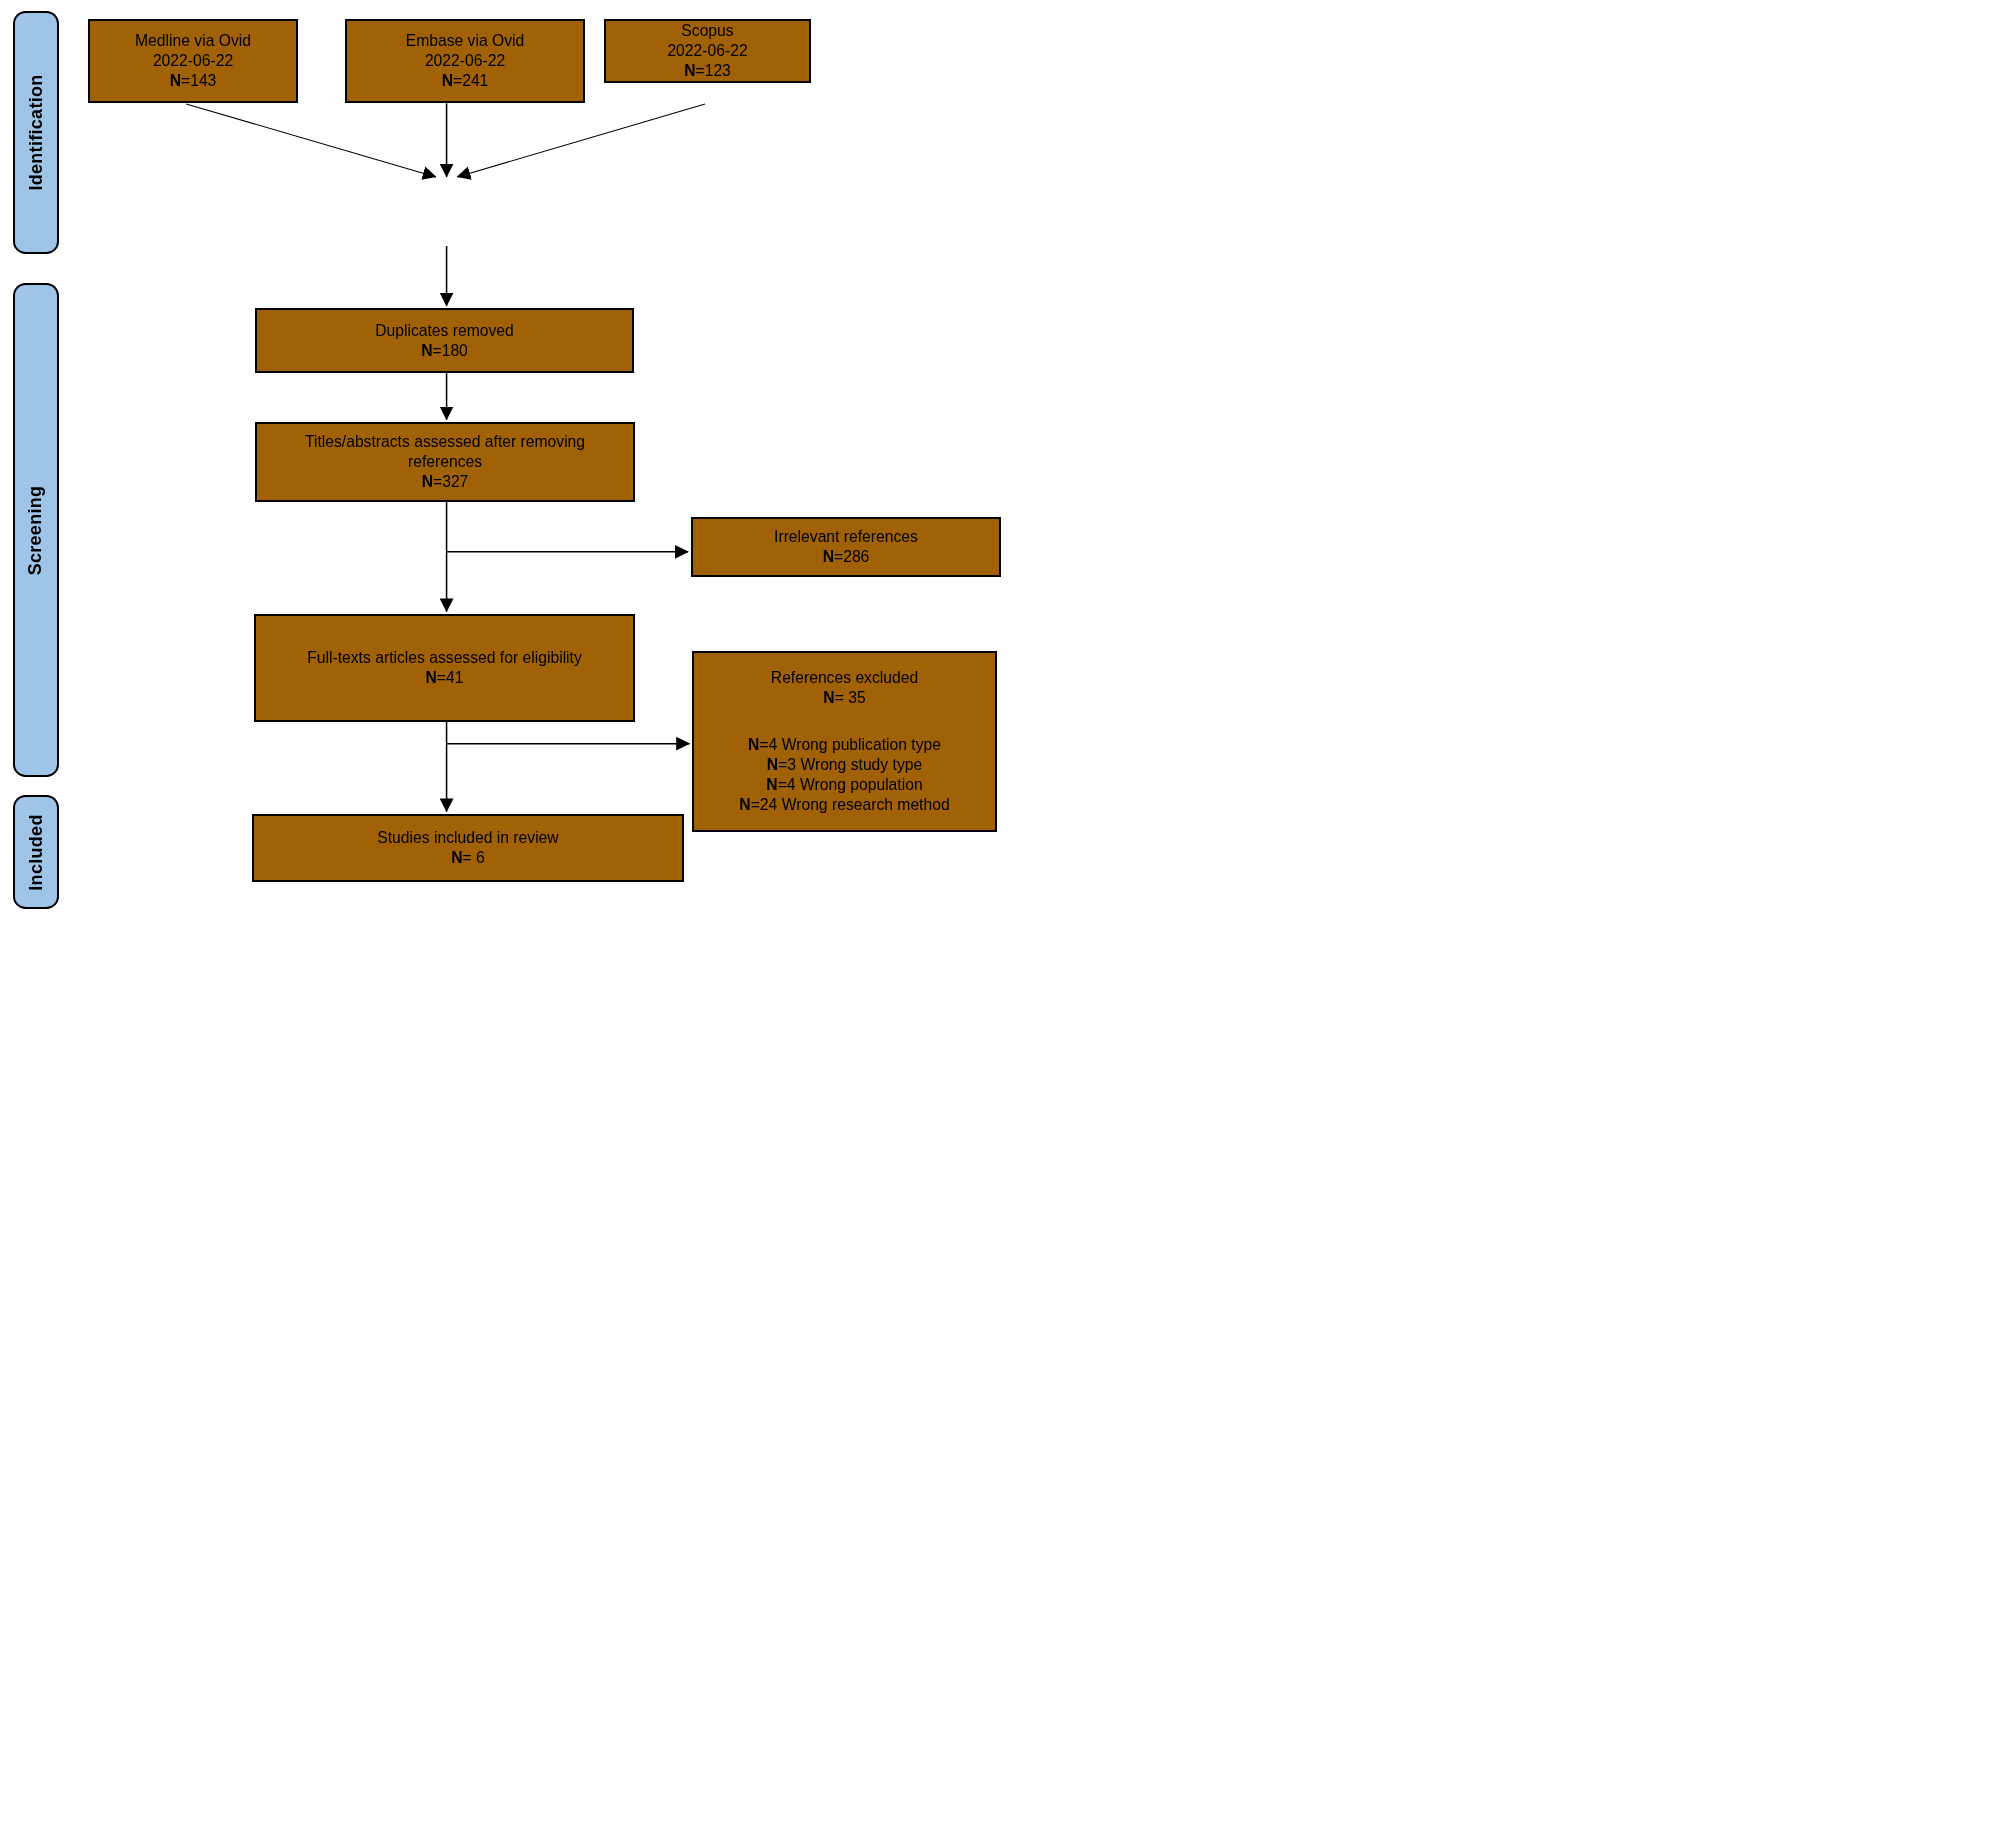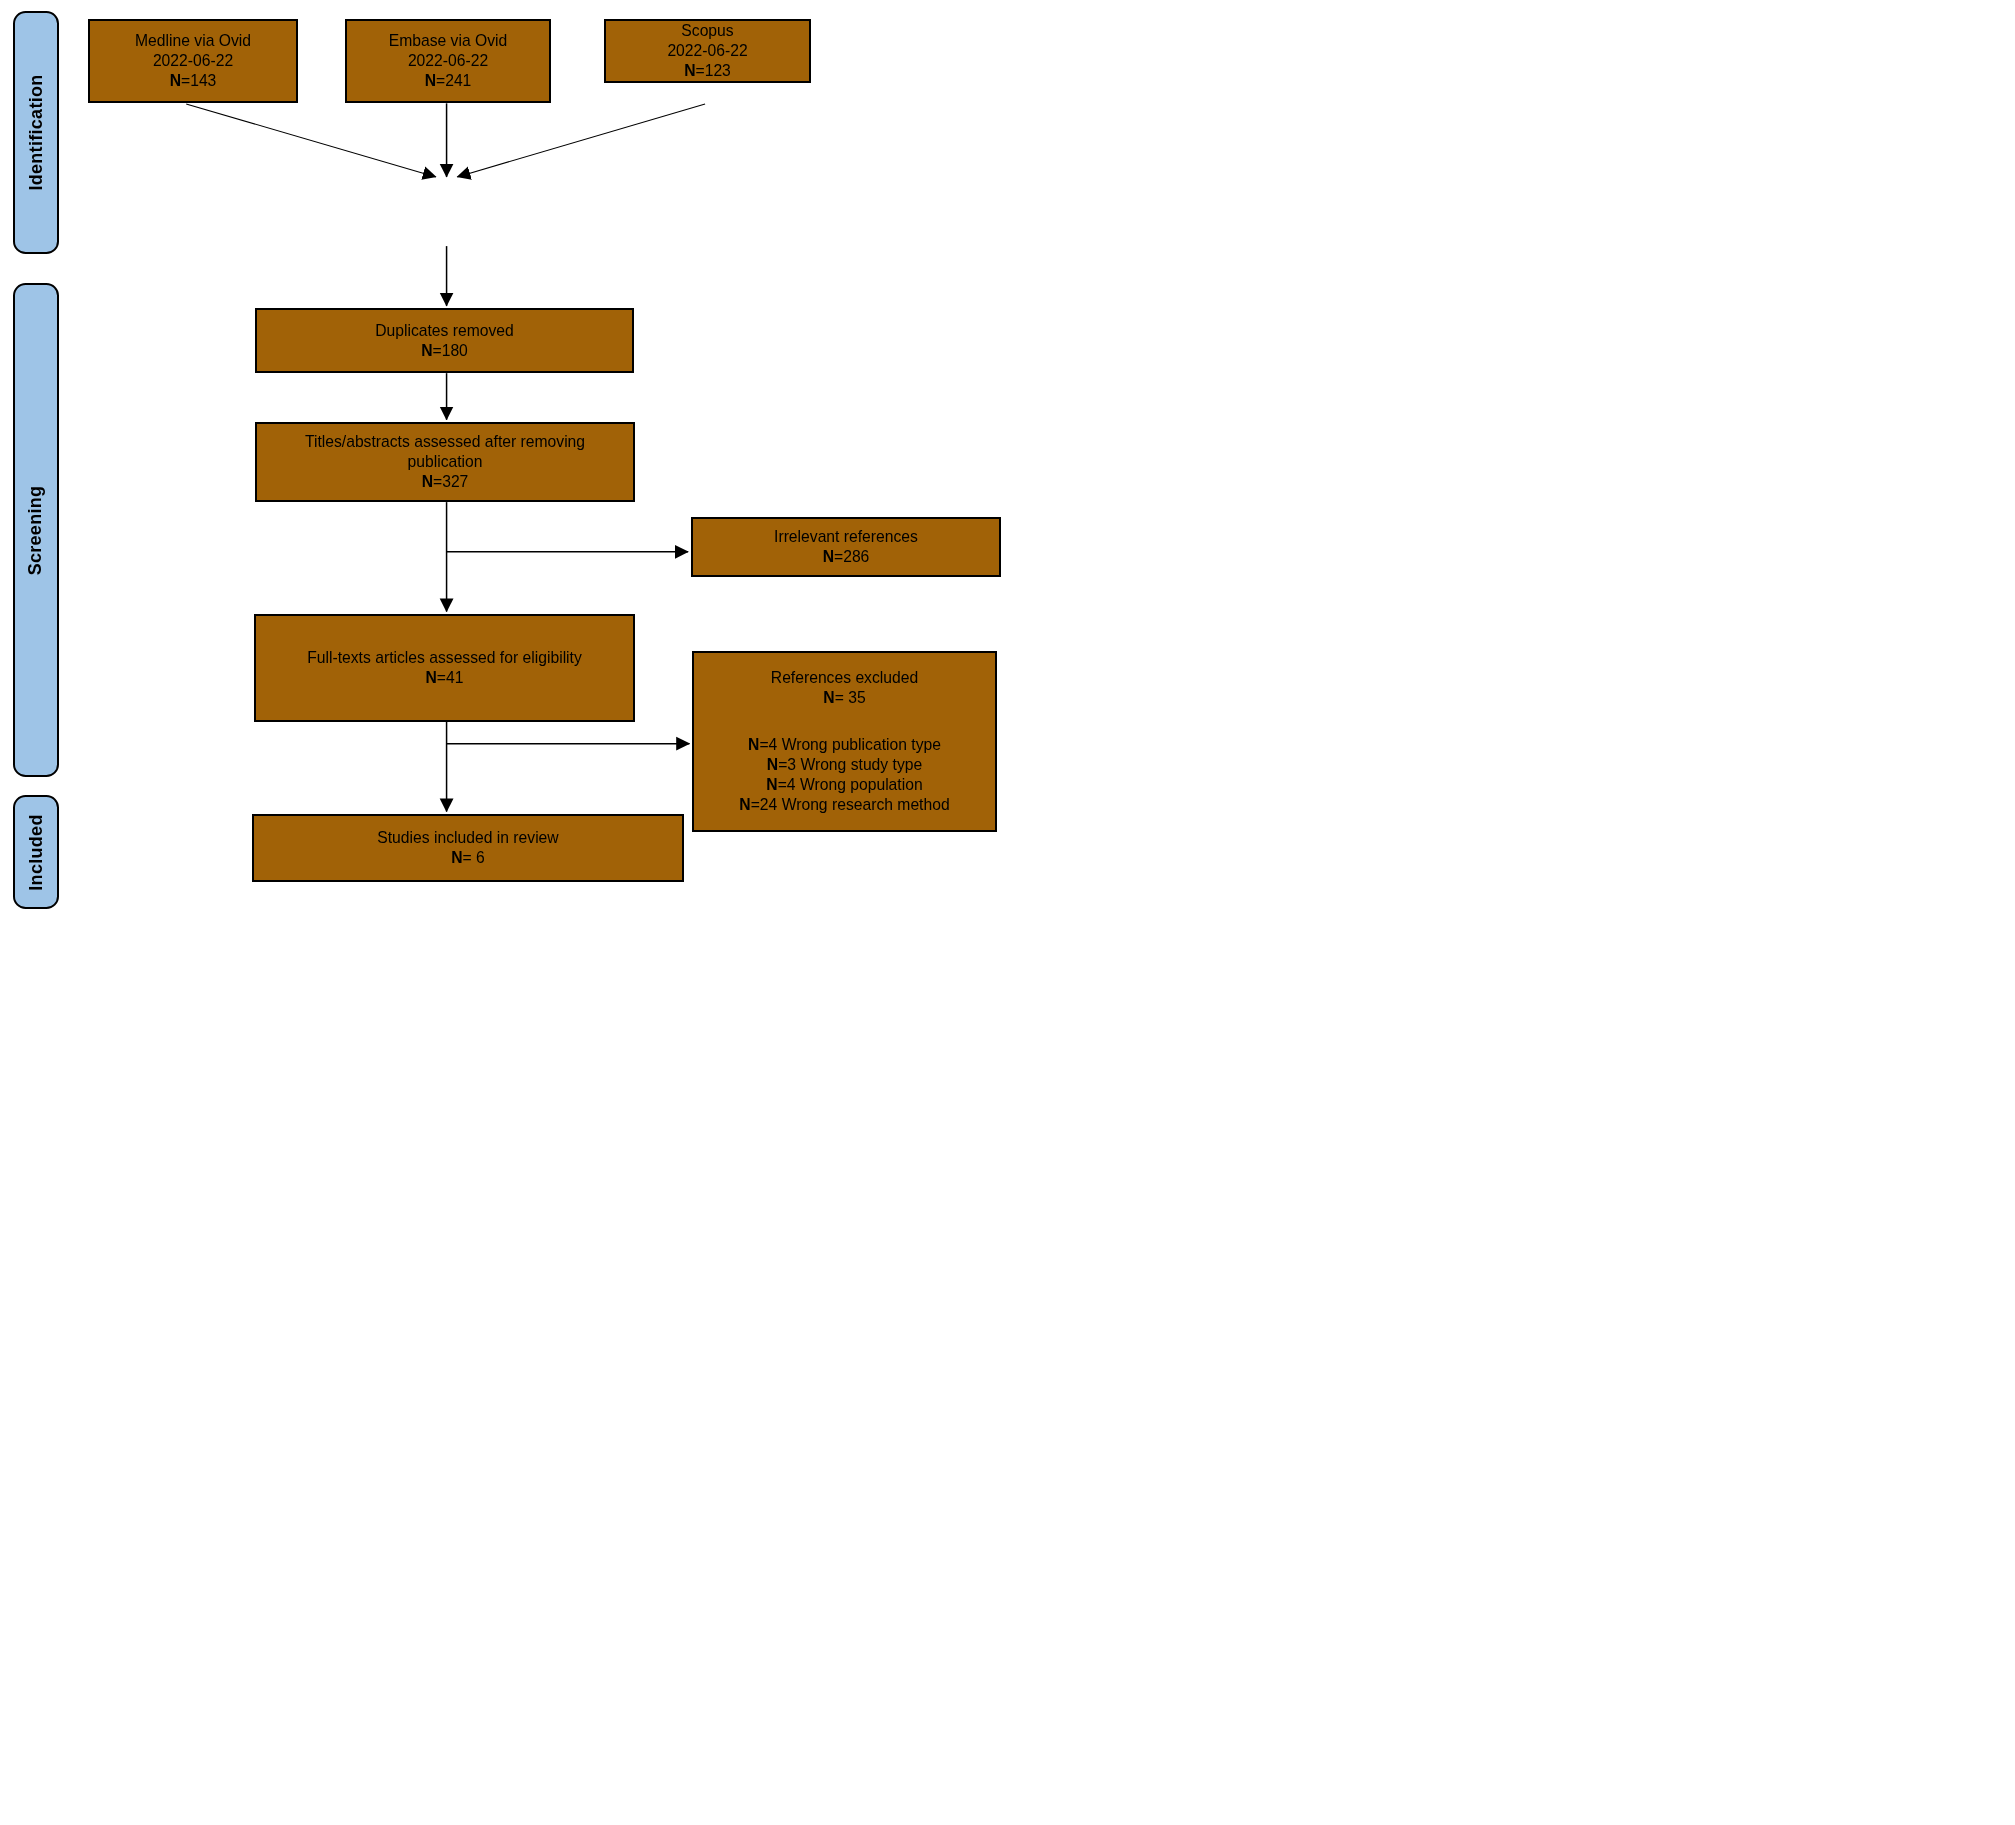--- a/index.html
+++ b/index.html
@@ -89,41 +89,41 @@
   <div class="stage" style="top: 795px; height: 114px; background: rgb(158, 196, 231);">
     <span class="stage-label">Included</span>
   </div>
 
   <div class="fbox" style="left:88px;top:19px;width:210px;height:84px">
     <div class="bl">Medline via Ovid</div>
     <div class="bl">2022-06-22</div>
     <div class="bl"><b>N</b><span>=143</span></div>
   </div>
 
-  <div class="fbox" style="left:345px;top:19px;width:206px;height:84px">
+  <div class="fbox" style="left:345px;top:19px;width:240px;height:84px">
     <div class="bl">Embase via Ovid</div>
     <div class="bl">2022-06-22</div>
     <div class="bl"><b>N</b><span>=241</span></div>
   </div>
 
   <div class="fbox" style="left:604px;top:19px;width:207px;height:64px">
     <div class="bl">Scopus</div>
     <div class="bl">2022-06-22</div>
     <div class="bl"><b>N</b><span>=123</span></div>
   </div>
 
 
   <div class="fbox" style="left:255px;top:308px;width:379px;height:65px">
     <div class="bl">Duplicates removed</div>
     <div class="bl"><b>N</b><span>=180</span></div>
   </div>
 
   <div class="fbox" style="left:255px;top:422px;width:380px;height:80px">
     <div class="bl">Titles/abstracts assessed after removing</div>
-    <div class="bl">publication</div>
+    <div class="bl">references</div>
     <div class="bl"><b>N</b><span>=327</span></div>
   </div>
 
   <div class="fbox" style="left:691px;top:517px;width:310px;height:60px">
     <div class="bl">Irrelevant references</div>
     <div class="bl"><b>N</b><span>=286</span></div>
   </div>
 
   <div class="fbox" style="left:254px;top:614px;width:381px;height:108px">
     <div class="bl">Full-texts articles assessed for eligibility</div>

